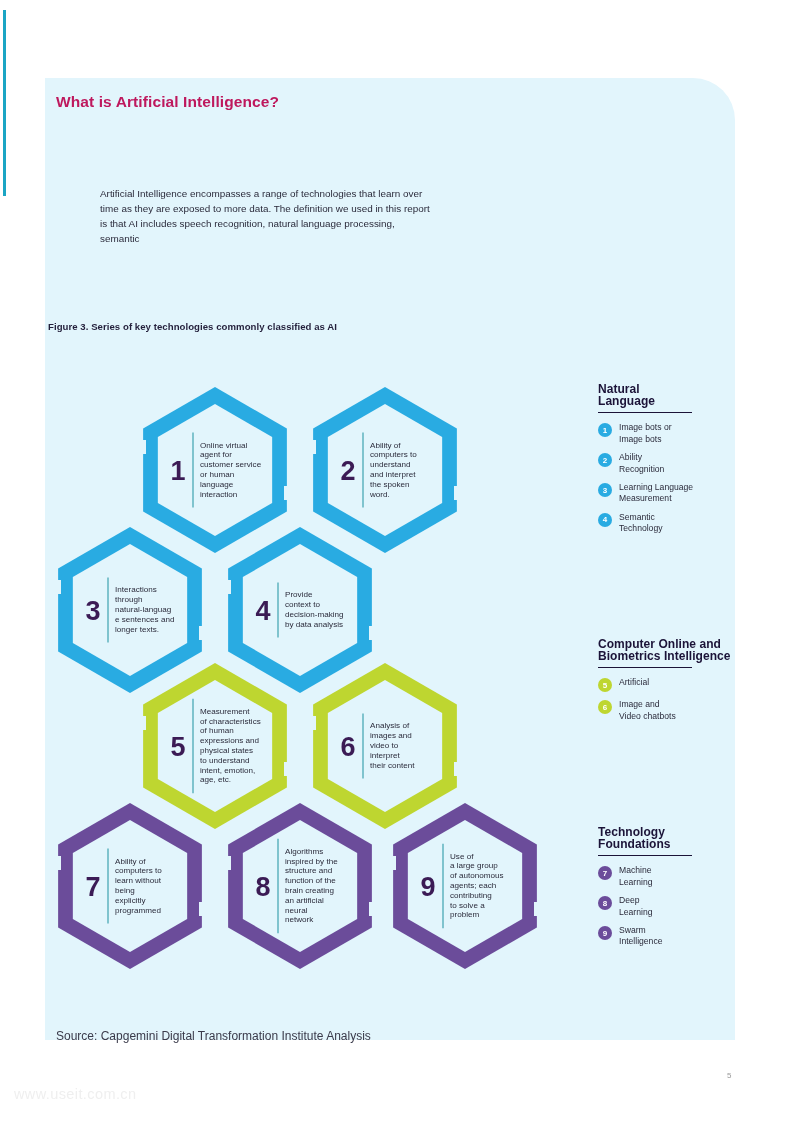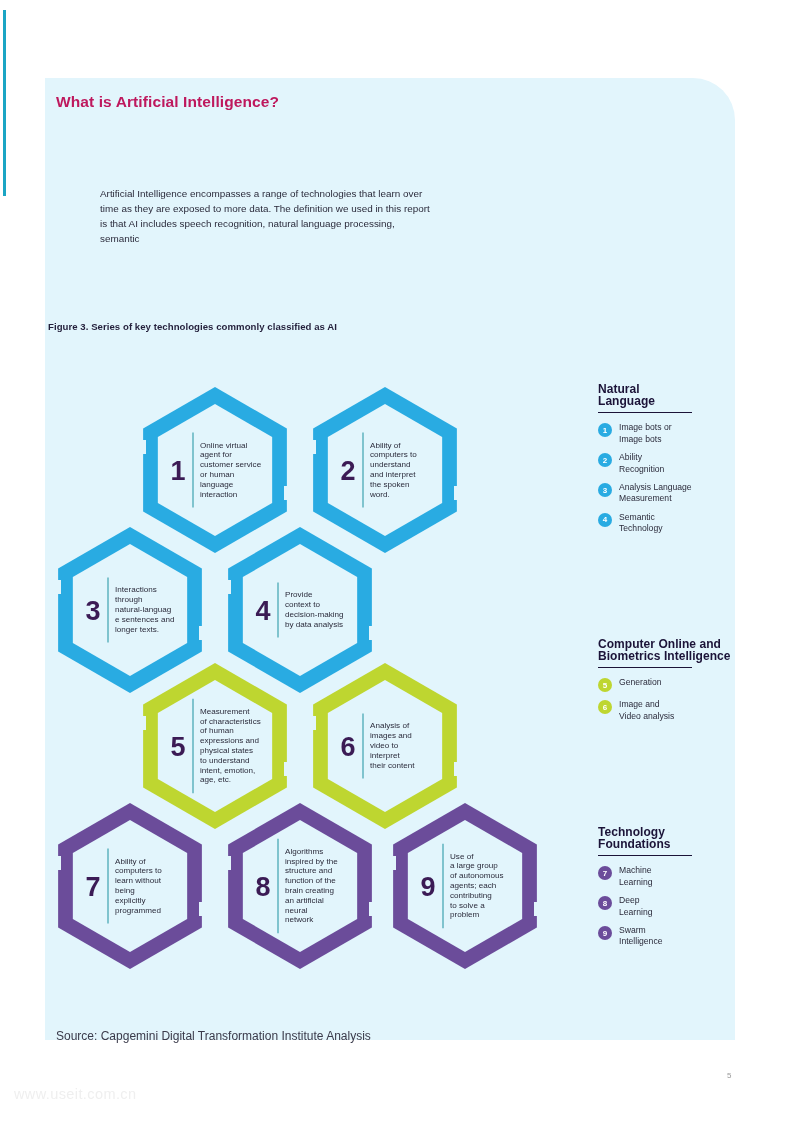--- a/index.html
+++ b/index.html
@@ -281,49 +281,49 @@
       <div class="legend-item">
         <div class="legend-badge" style="background: rgb(41, 171, 226);">2</div>
         <div class="legend-label">
           <div>Ability</div>
           <div>Recognition</div>
         </div>
       </div>
       <div class="legend-item">
         <div class="legend-badge" style="background: rgb(41, 171, 226);">3</div>
         <div class="legend-label">
-          <div>Analysis Language</div>
+          <div>Learning Language</div>
           <div>Measurement</div>
         </div>
       </div>
       <div class="legend-item">
         <div class="legend-badge" style="background: rgb(41, 171, 226);">4</div>
         <div class="legend-label">
           <div>Semantic</div>
           <div>Technology</div>
         </div>
       </div>
     </div>
   <div class="legend-group" id="legend-vision">
       <div class="legend-title">
         <div>Computer Online and</div>
         <div>Biometrics Intelligence</div>
       </div>
       <div class="legend-rule"></div>
       <div class="legend-item">
         <div class="legend-badge" style="background: rgb(190, 214, 48);">5</div>
         <div class="legend-label">
-          <div>Generation</div>
+          <div>Artificial</div>
         </div>
       </div>
       <div class="legend-item">
         <div class="legend-badge" style="background: rgb(190, 214, 48);">6</div>
         <div class="legend-label">
           <div>Image and</div>
-          <div>Video analysis</div>
+          <div>Video chatbots</div>
         </div>
       </div>
     </div>
   <div class="legend-group" id="legend-technology" style="top:826px">
       <div class="legend-title">
         <div>Technology</div>
         <div>Foundations</div>
       </div>
       <div class="legend-rule"></div>
       <div class="legend-item">

